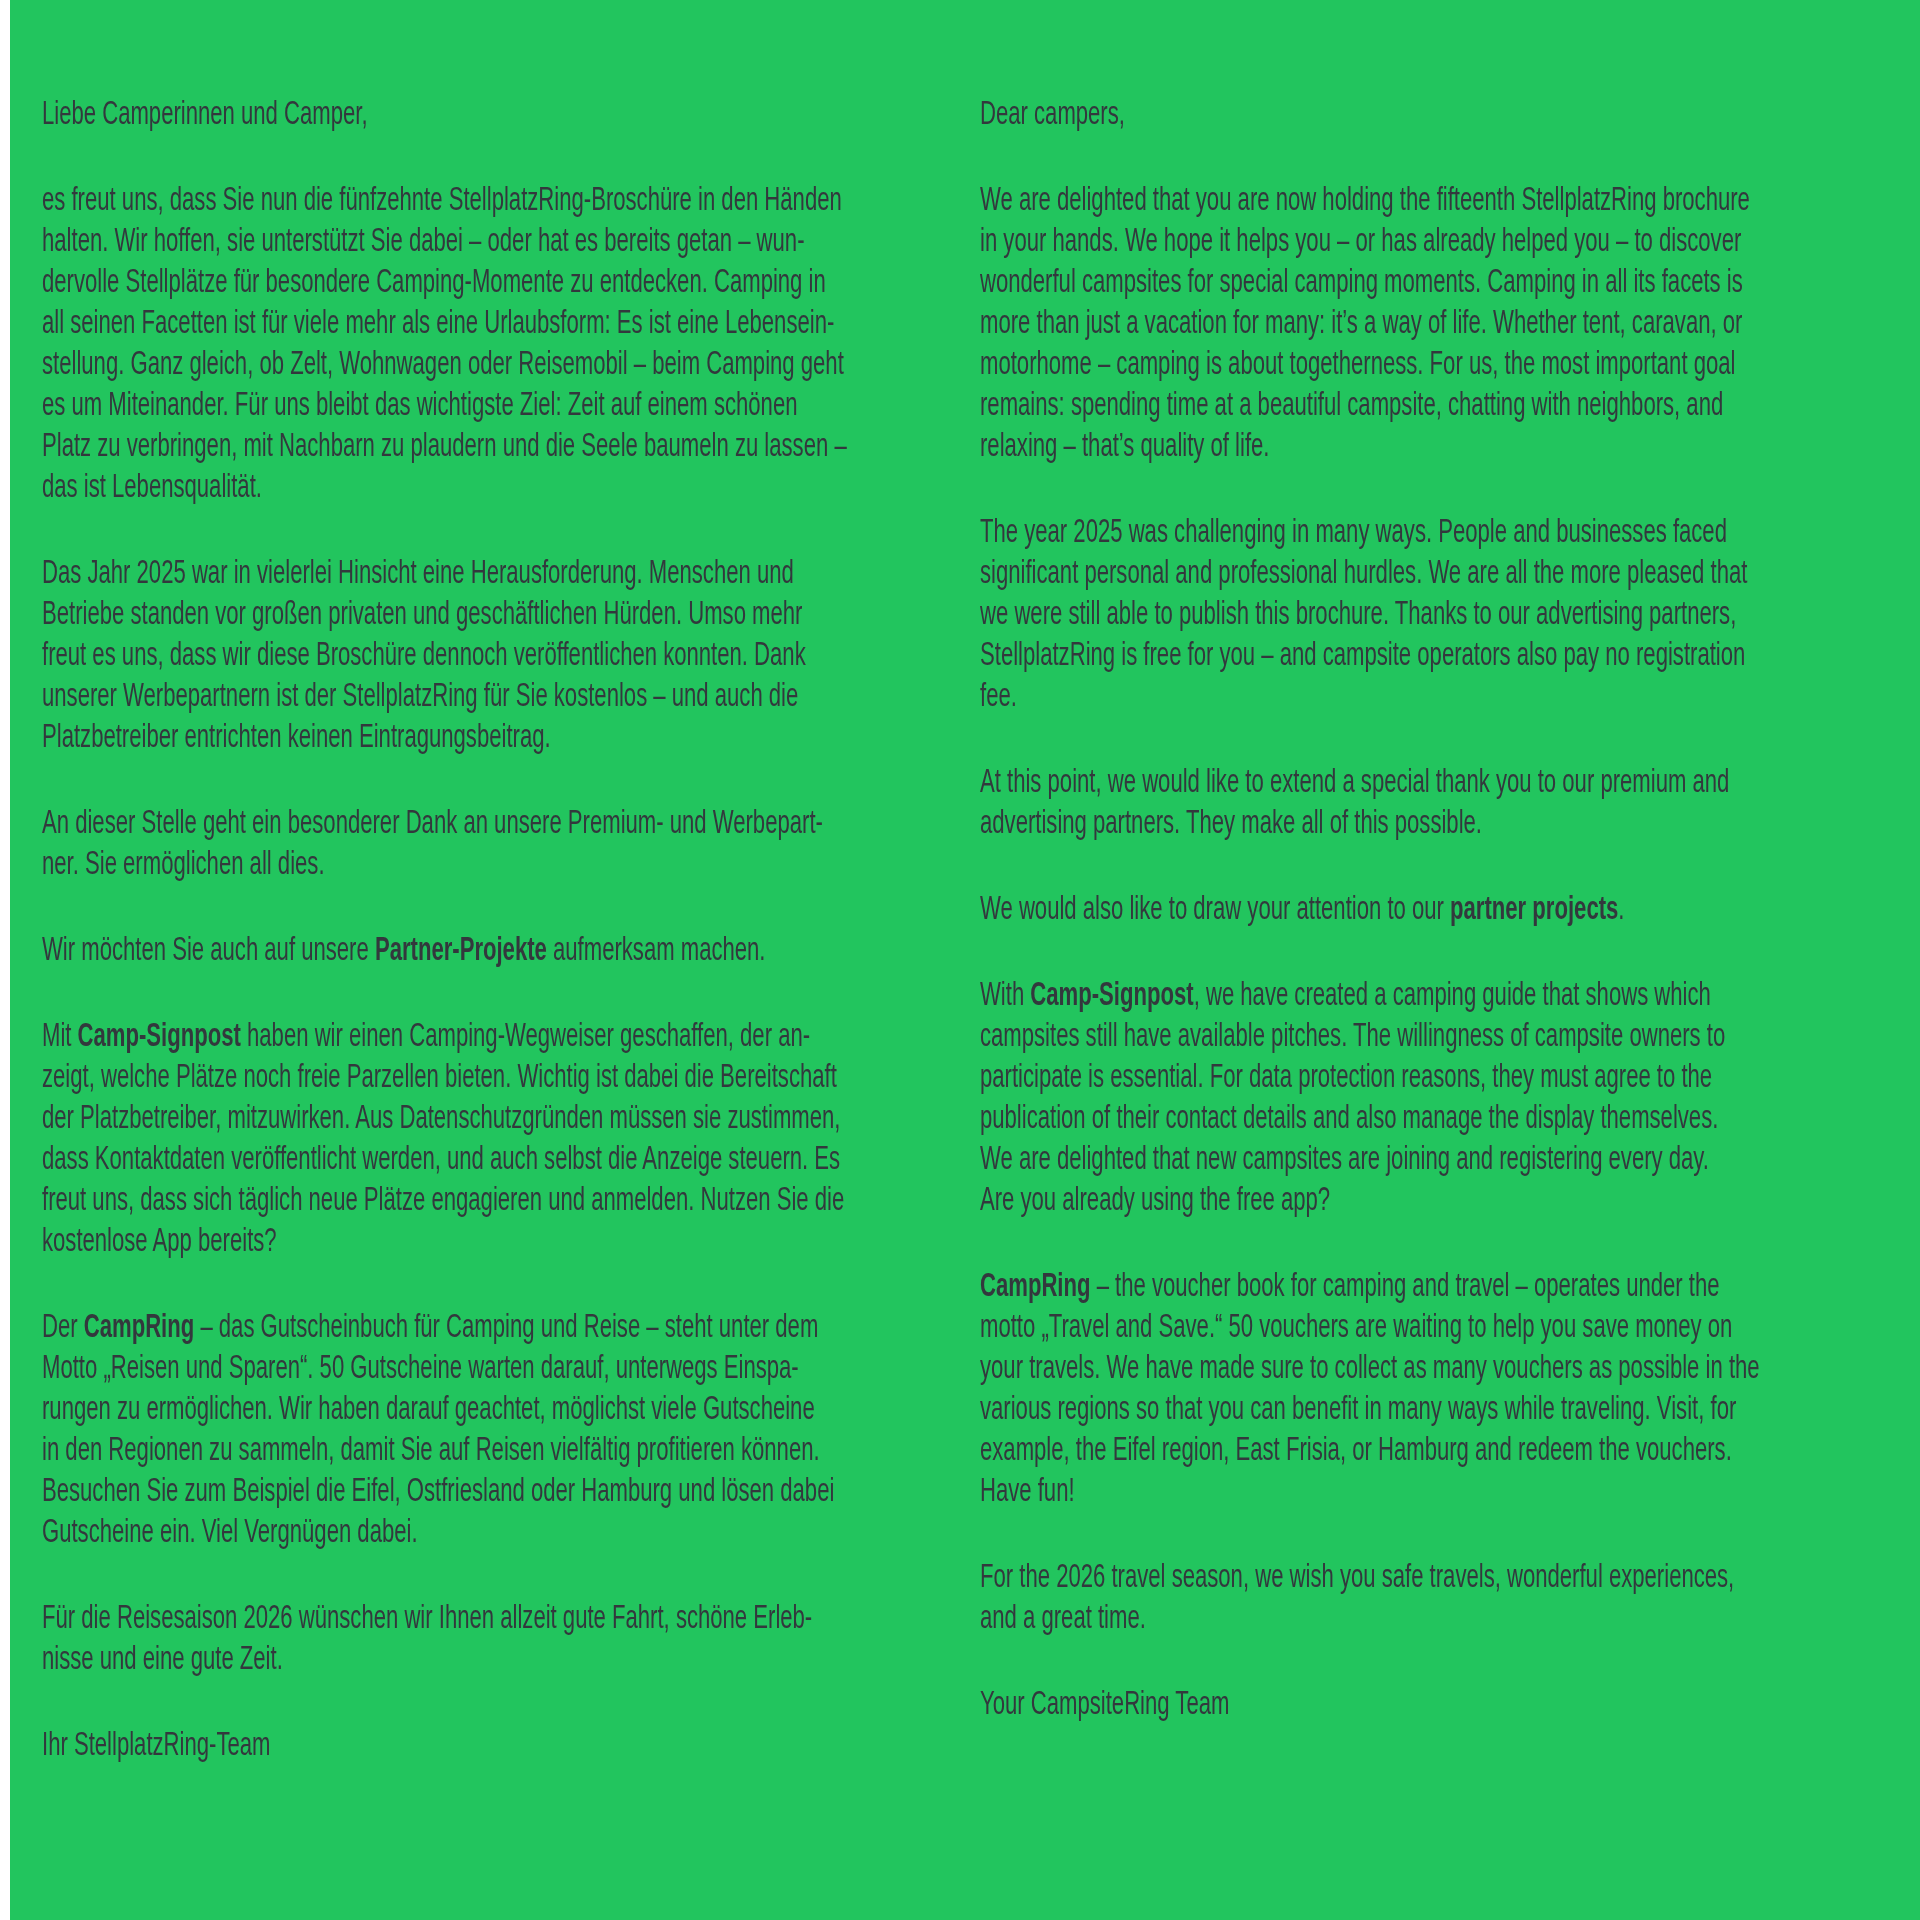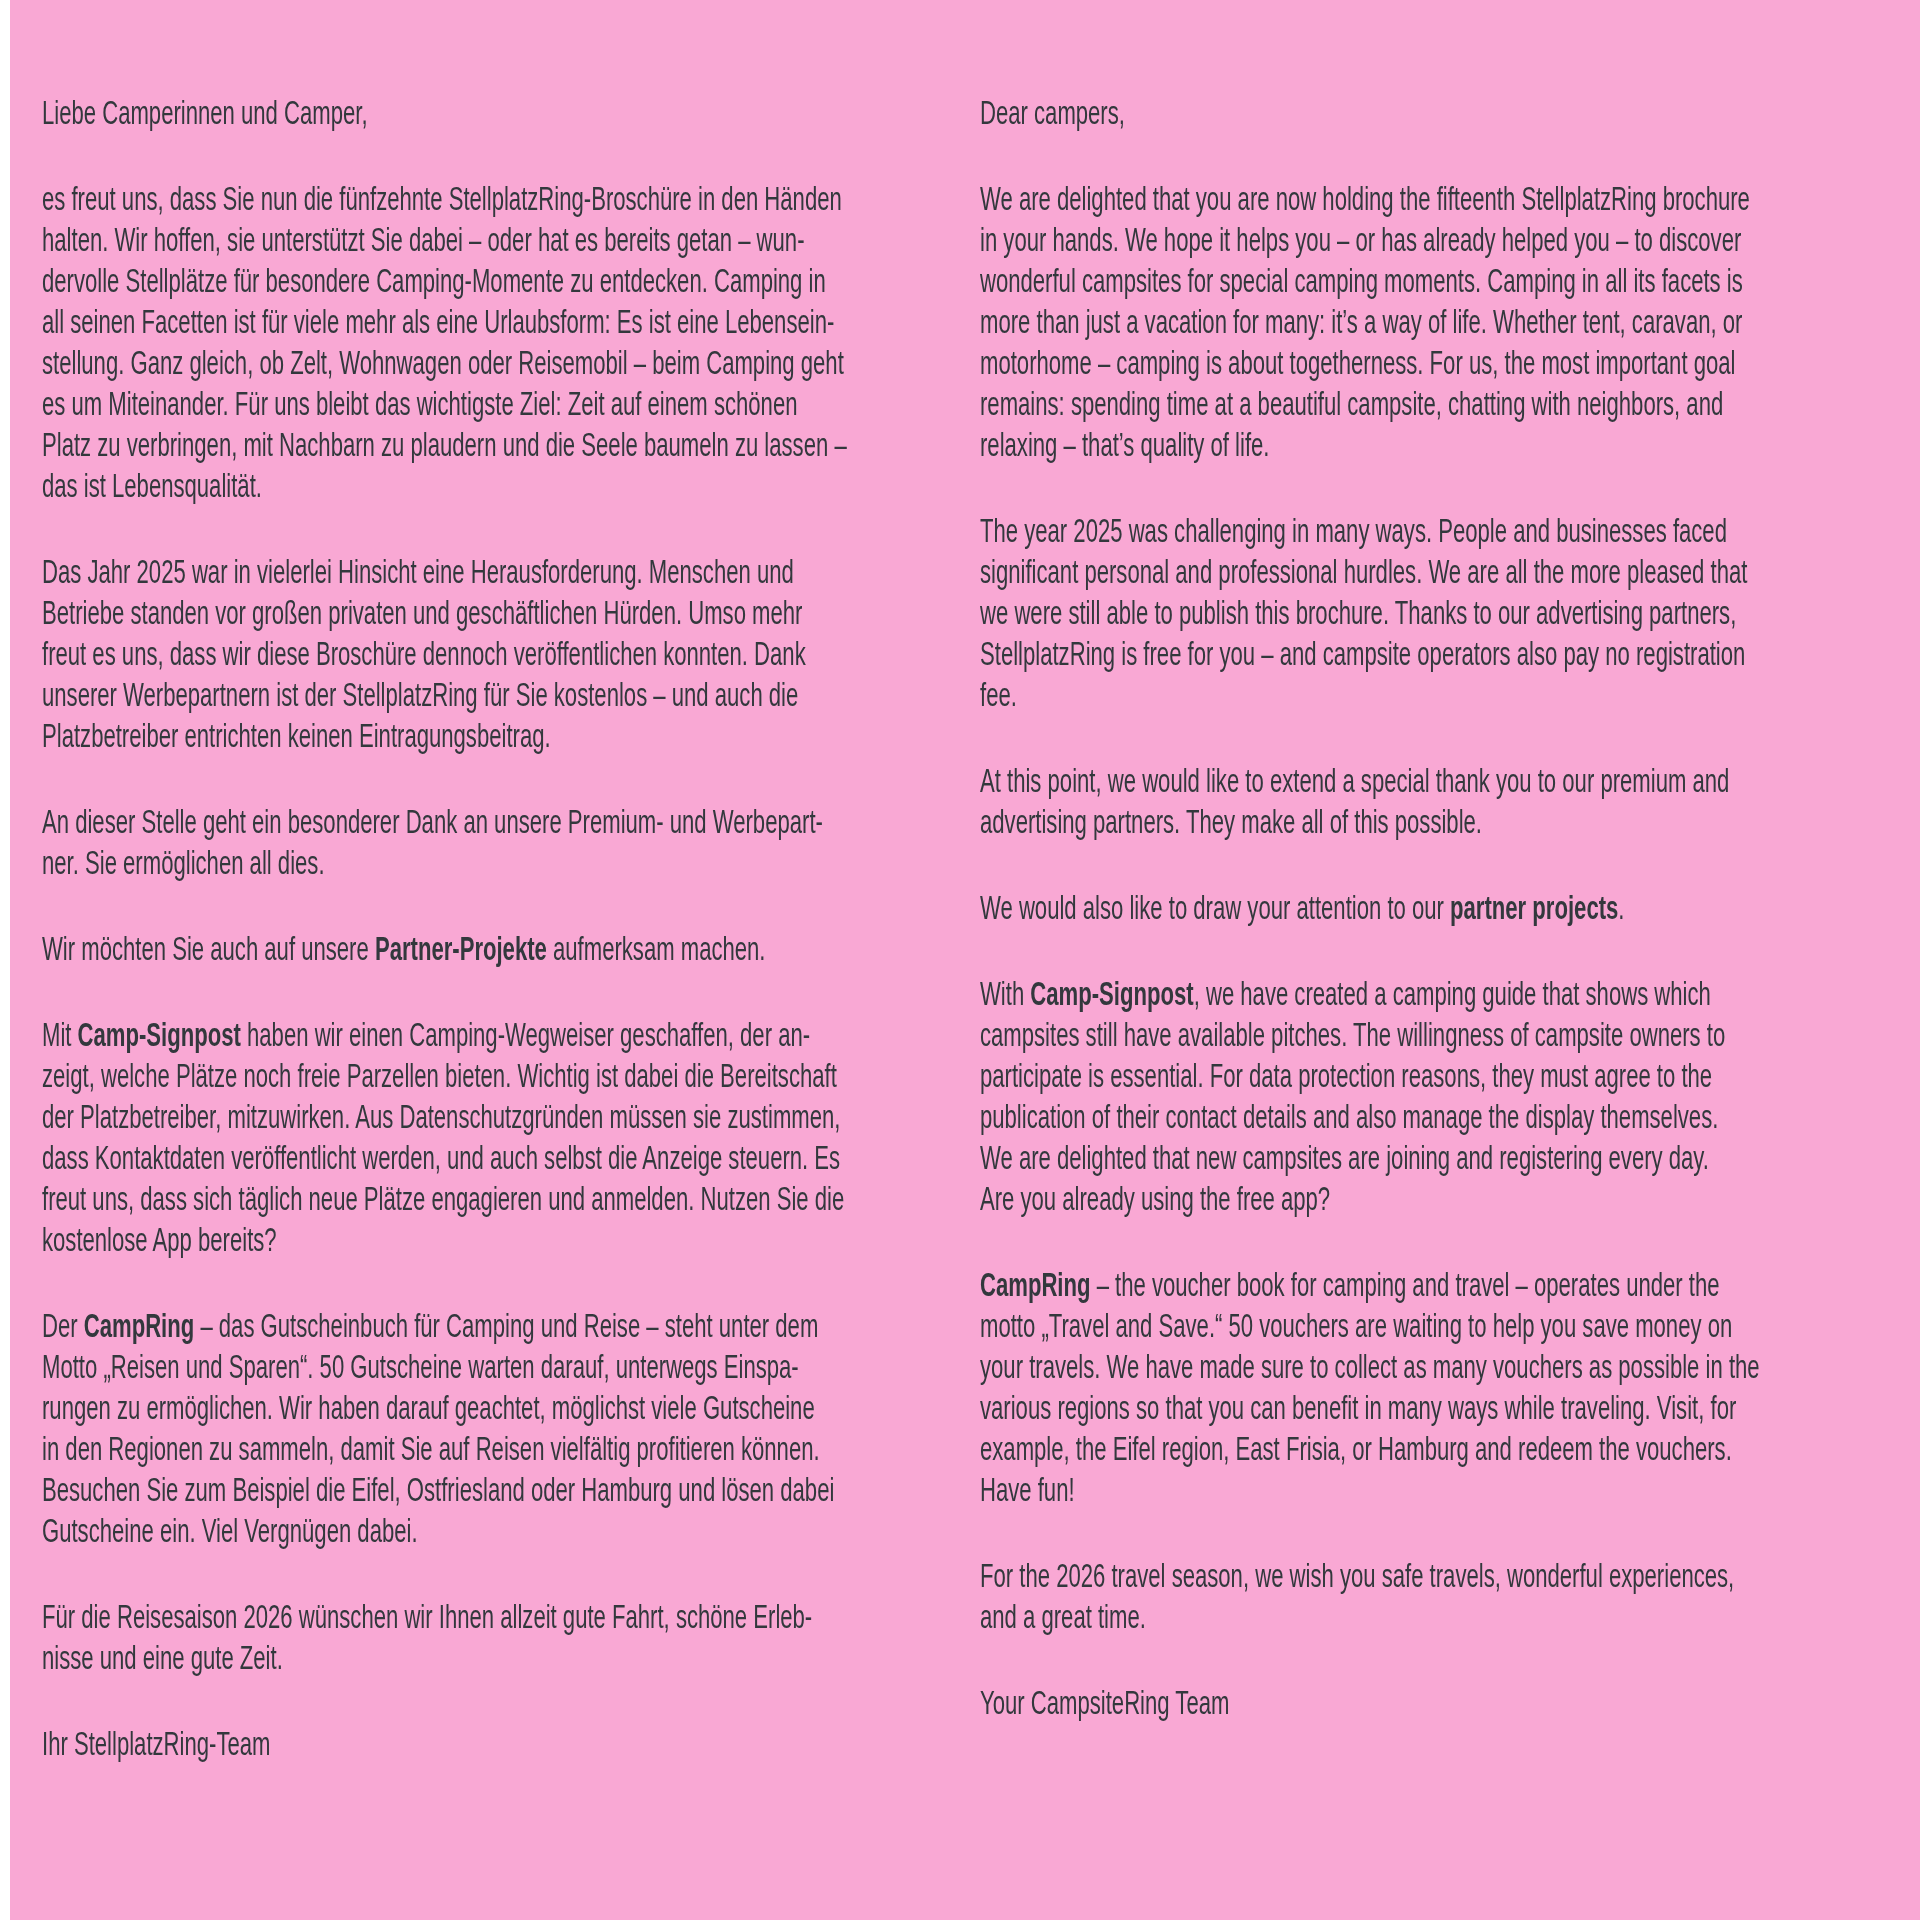--- a/index.html
+++ b/index.html
@@ -9,21 +9,21 @@
   body {
     width: 1920px;
     height: 1920px;
     background: #cfdde3;
     overflow: hidden;
     position: relative;
   }
   .page {
     position: absolute;
     inset: 0;
-    background: #f9a8d4;
+    background: #22c55e;
   }
   .edge-strip {
     position: absolute;
     left: 0;
     top: 0;
     width: 10px;
     height: 100%;
     background: #ffffff;
   }
   .column {

